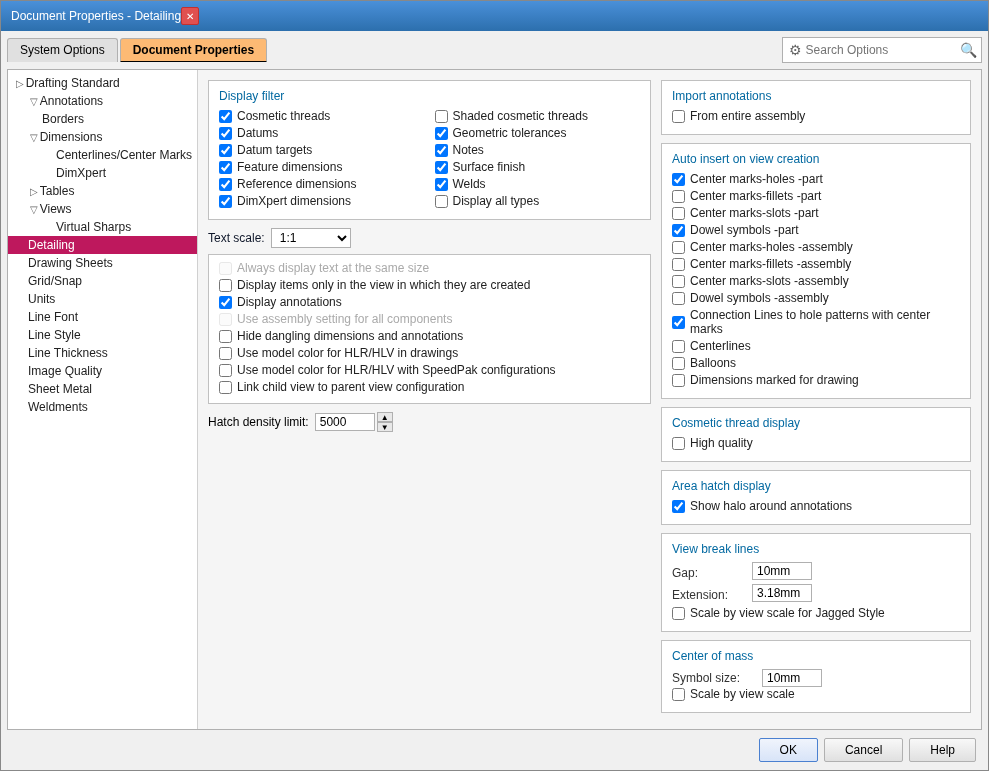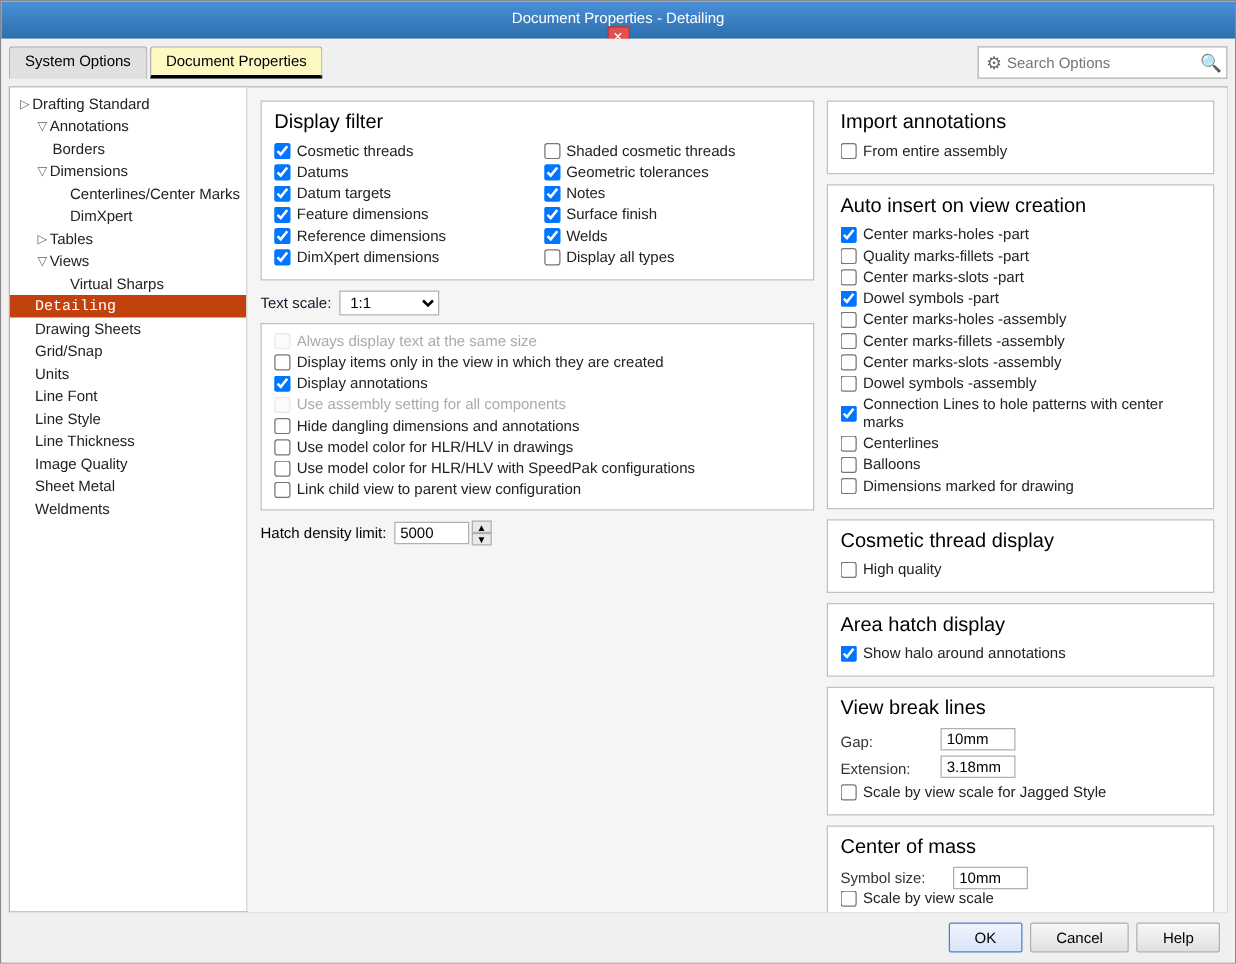--- a/index.html
+++ b/index.html
@@ -6,21 +6,20 @@
     body { font-family: 'Segoe UI', Tahoma, Geneva, Verdana, sans-serif; font-size: 12px; background: #f0f0f0; }
 
     .title-bar {
       background: linear-gradient(to bottom, #4a90d9, #2c6fad);
       color: white;
       padding: 6px 10px;
       display: flex;
       align-items: center;
       justify-content: flex-start;
       height: 30px;
-      flex-direction: column;
     }
     .title-bar-title { font-size: 12px; font-weight: normal; }
     .title-bar-controls { display: flex; gap: 4px; }
     .title-bar-btn {
       width: 18px; height: 18px;
       background: #e05050;
       border: 1px solid #c03030;
       border-radius: 2px;
       cursor: pointer;
       display: flex; align-items: center; justify-content: center;
@@ -48,23 +47,23 @@
     .tab {
       padding: 4px 12px;
       background: #e0e0e0;
       border: 1px solid #b0b0b0;
       border-bottom: none;
       cursor: pointer;
       font-size: 12px;
       border-radius: 3px 3px 0 0;
     }
     .tab.active {
-      background: #fef9c3;
-      border-bottom: 3px solid #000000;
-      font-weight: normal;
+      background: #fdba74;
+      border-bottom: 1px solid #000000;
+      font-weight: bold;
     }
 
     .search-box {
       display: flex;
       align-items: center;
       border: 1px solid #b0b0b0;
       background: white;
       padding: 2px 6px;
       width: 200px;
       height: 26px;
@@ -97,21 +96,21 @@
 
     .sidebar-item {
       padding: 2px 8px 2px 8px;
       cursor: pointer;
       color: #222;
       display: flex;
       align-items: center;
       font-size: 12px;
       white-space: nowrap;
     }
-    .sidebar-item.selected { background: #c2410c; color: white; font-family: Liberation Mono, monospace; }
+    .sidebar-item.selected { background: #be185d; color: white; }
     .sidebar-item .indent1 { margin-left: 14px; }
     .sidebar-item .indent2 { margin-left: 28px; }
     .expand-icon { margin-right: 2px; font-size: 10px; color: #666; }
 
     .main-panel {
       flex: 1;
       padding: 10px;
       overflow-y: auto;
       background: #f5f5f5;
       display: flex;
@@ -121,22 +120,22 @@
     .left-panel { flex: 1; }
     .right-panel { width: 310px; }
 
     .section-box {
       border: 1px solid #c0c0c0;
       background: white;
       margin-bottom: 8px;
       padding: 8px 10px;
     }
     .section-title {
-      font-size: 16px;
-      color: #000000;
+      font-size: 12px;
+      color: #0369a1;
       margin-bottom: 6px;
     }
 
     .checkbox-row {
       display: flex;
       align-items: center;
       margin-bottom: 3px;
       font-size: 12px;
       color: #222;
     }
@@ -520,21 +519,21 @@
           </div>
 
           <div class="section-box">
             <div class="section-title">Auto insert on view creation</div>
             <div class="checkbox-row">
               <input type="checkbox" checked="" style="">
               <span>Center marks-holes -part</span>
             </div>
             <div class="checkbox-row">
               <input type="checkbox" style="">
-              <span>Quality marks-fillets -part</span>
+              <span>Center marks-fillets -part</span>
             </div>
             <div class="checkbox-row">
               <input type="checkbox" style="">
               <span>Center marks-slots  -part</span>
             </div>
             <div class="checkbox-row">
               <input type="checkbox" checked="" style="">
               <span>Dowel symbols -part</span>
             </div>
             <div class="checkbox-row">

